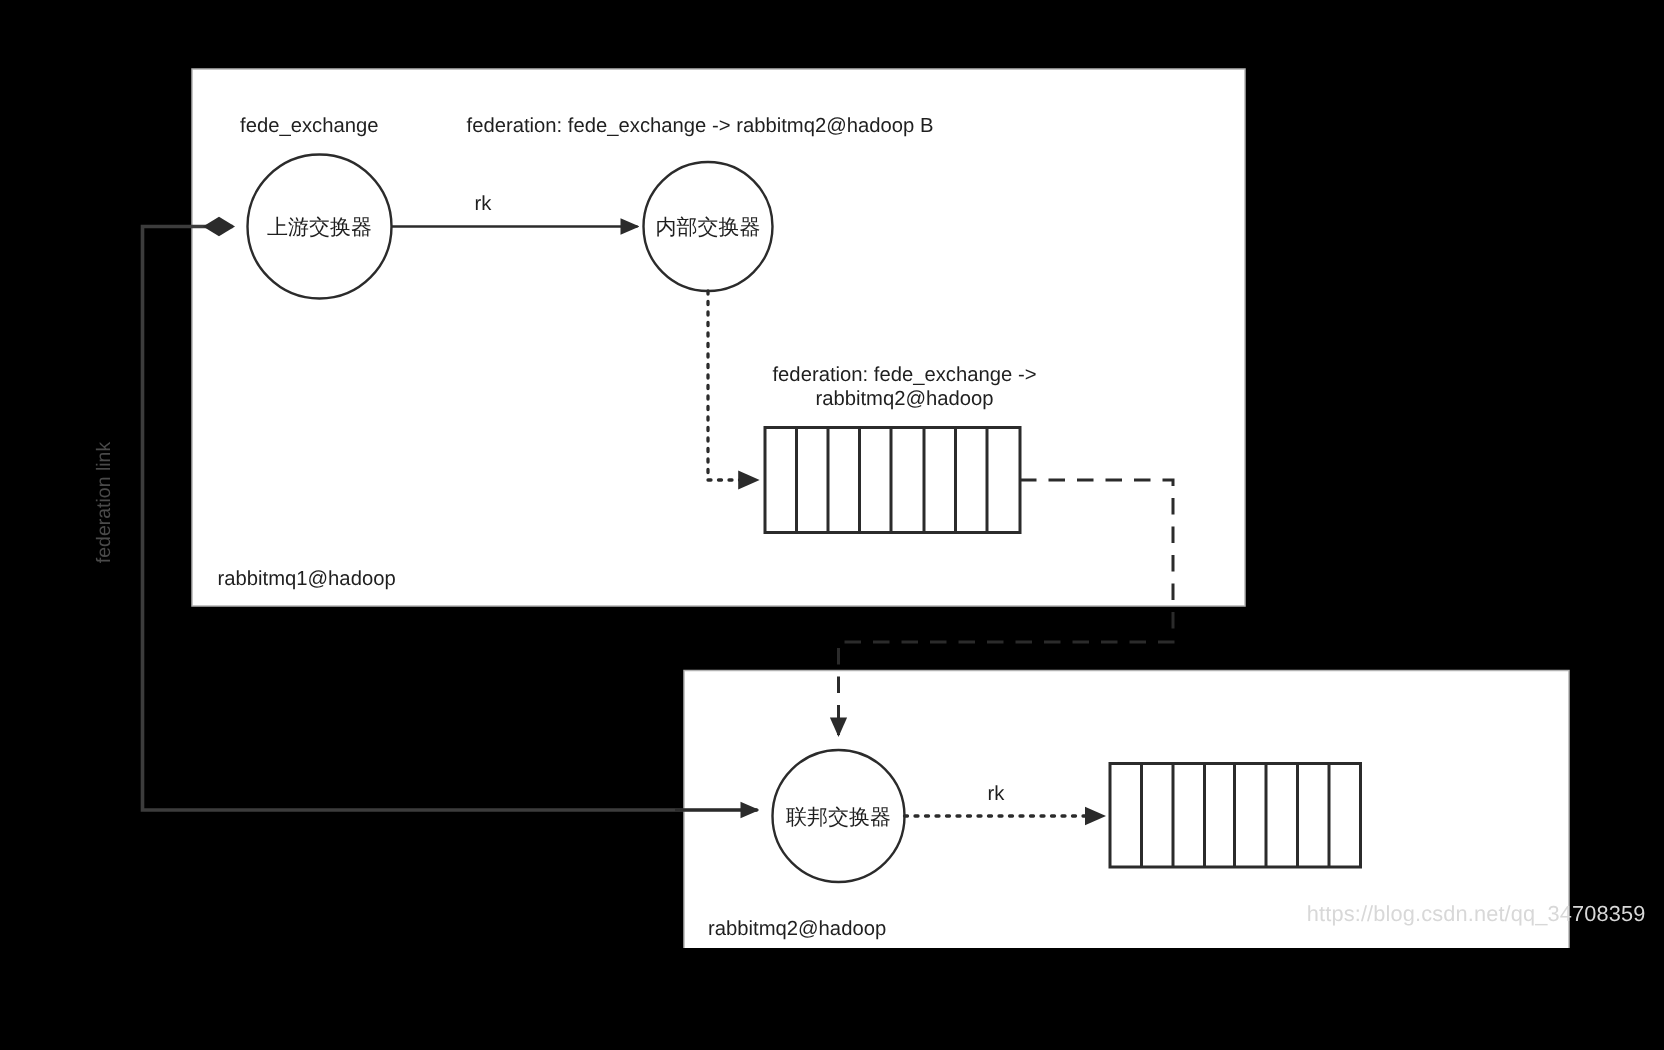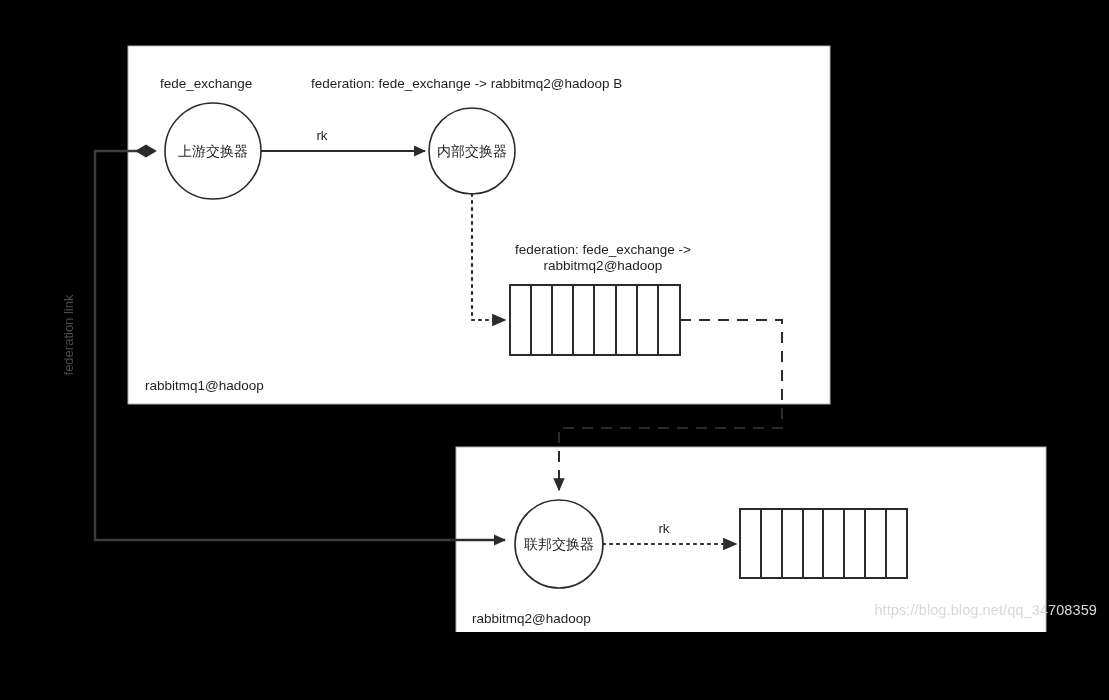--- a/index.html
+++ b/index.html
@@ -167,15 +167,15 @@
 
     <text class="lbl-cjk" x="559" y="549" text-anchor="middle">联邦交换器</text>
 
     <text class="lbl" x="664" y="533" text-anchor="middle">rk</text>
 
     <text class="lbl" x="472" y="623" text-anchor="start">rabbitmq2@hadoop</text>
 
     <text class="lbl-fed" x="0" y="0" text-anchor="middle" transform="translate(73,335) rotate(-90)">federation link</text>
   </svg>
 
-  <div class="watermark">https://blog.blog.net/qq_34708359</div>
+  <div class="watermark">https://blog.csdn.net/qq_34708359</div>
 
 </div>
 
 </body></html>

